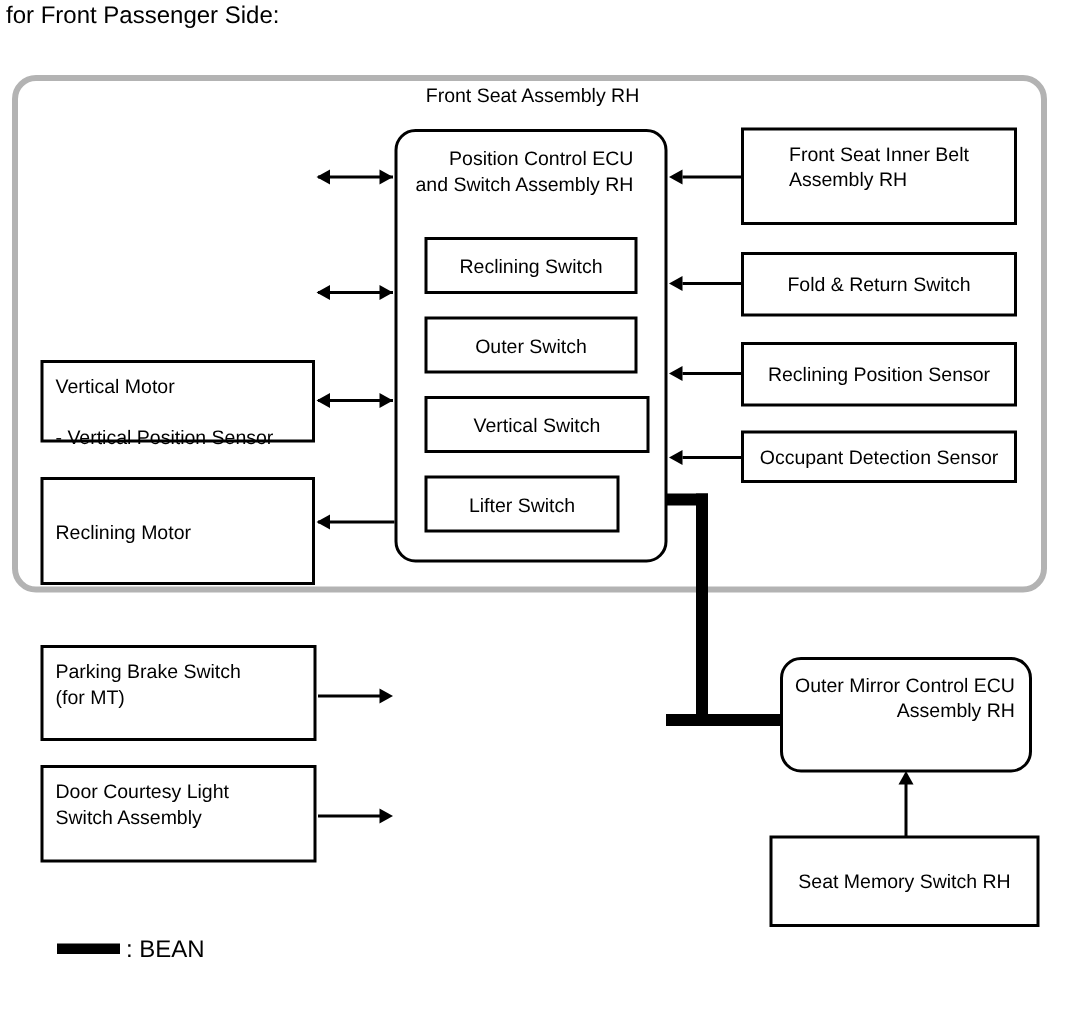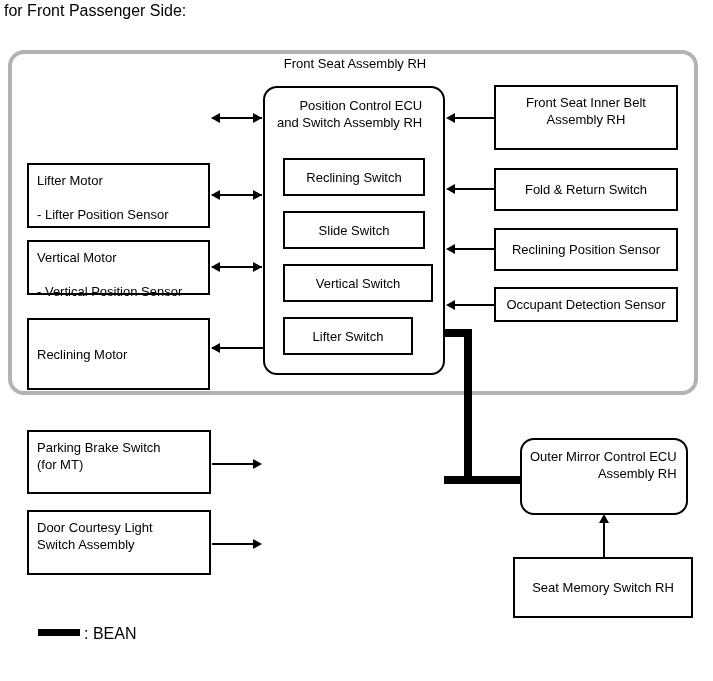--- a/index.html
+++ b/index.html
@@ -72,21 +72,20 @@
     display: flex;
     align-items: flex-start;
     justify-content: flex-start;
     text-align: left;
     padding: 7px 0 0 8px;
   }
   .box.top-ctr {
     display: flex;
     align-items: flex-start;
     justify-content: center;
-    text-align: center;
     padding-top: 7px;
   }
   
   .rbox {
     position: absolute;
     box-sizing: border-box;
     border: 2px solid #000;
     border-radius: 14px;
     background: #fff;
     font-size: 13px;
@@ -150,25 +149,20 @@
 <body>
 
 <div id="canvas">
 
   <div class="txt" style="left:4px; top:2px;">for Front Passenger Side:</div>
 
   <div class="group-box" style="left:8px; top:50px; width:690px; height:345px;"></div>
   <div class="group-title" style="left:263px; top:56px; width:184px;">Front Seat Assembly RH</div>
 
 
-  <div class="box top-left" style="left:27px; top:163px; width:183px; height:65px;">
-    <span class="lbl">Lifter Motor
-
-- Lifter Position Sensor</span>
-  </div>
 
   <div class="box top-left" style="left:27px; top:240px; width:183px; height:55px;">
     <span class="lbl">Vertical Motor
 
 - Vertical Position Sensor</span>
   </div>
 
   <div class="box ctr-left" style="left:27px; top:318px; width:183px; height:72px;">
     <span class="lbl" style="position:static;">Reclining Motor</span>
   </div>
@@ -190,21 +184,21 @@
 
   <div class="rbox" style="left:263px; top:86px; width:182px; height:289px;">
     <span class="lbl">Position Control ECU
 and Switch Assembly RH</span>
   </div>
 
   <div class="box ctr" style="left:283px; top:158px; width:142px; height:38px;">
     <span>Reclining Switch</span>
   </div>
   <div class="box ctr" style="left:283px; top:211px; width:142px; height:38px;">
-    <span>Slide Switch</span>
+    <span>Outer Switch</span>
   </div>
   <div class="box ctr" style="left:283px; top:264px; width:150px; height:38px;">
     <span>Vertical Switch</span>
   </div>
   <div class="box ctr" style="left:283px; top:317px; width:130px; height:38px;">
     <span>Lifter Switch</span>
   </div>
 
   <div class="box top-ctr" style="left:494px; top:85px; width:184px; height:65px;">
     <span>Front Seat Inner Belt

